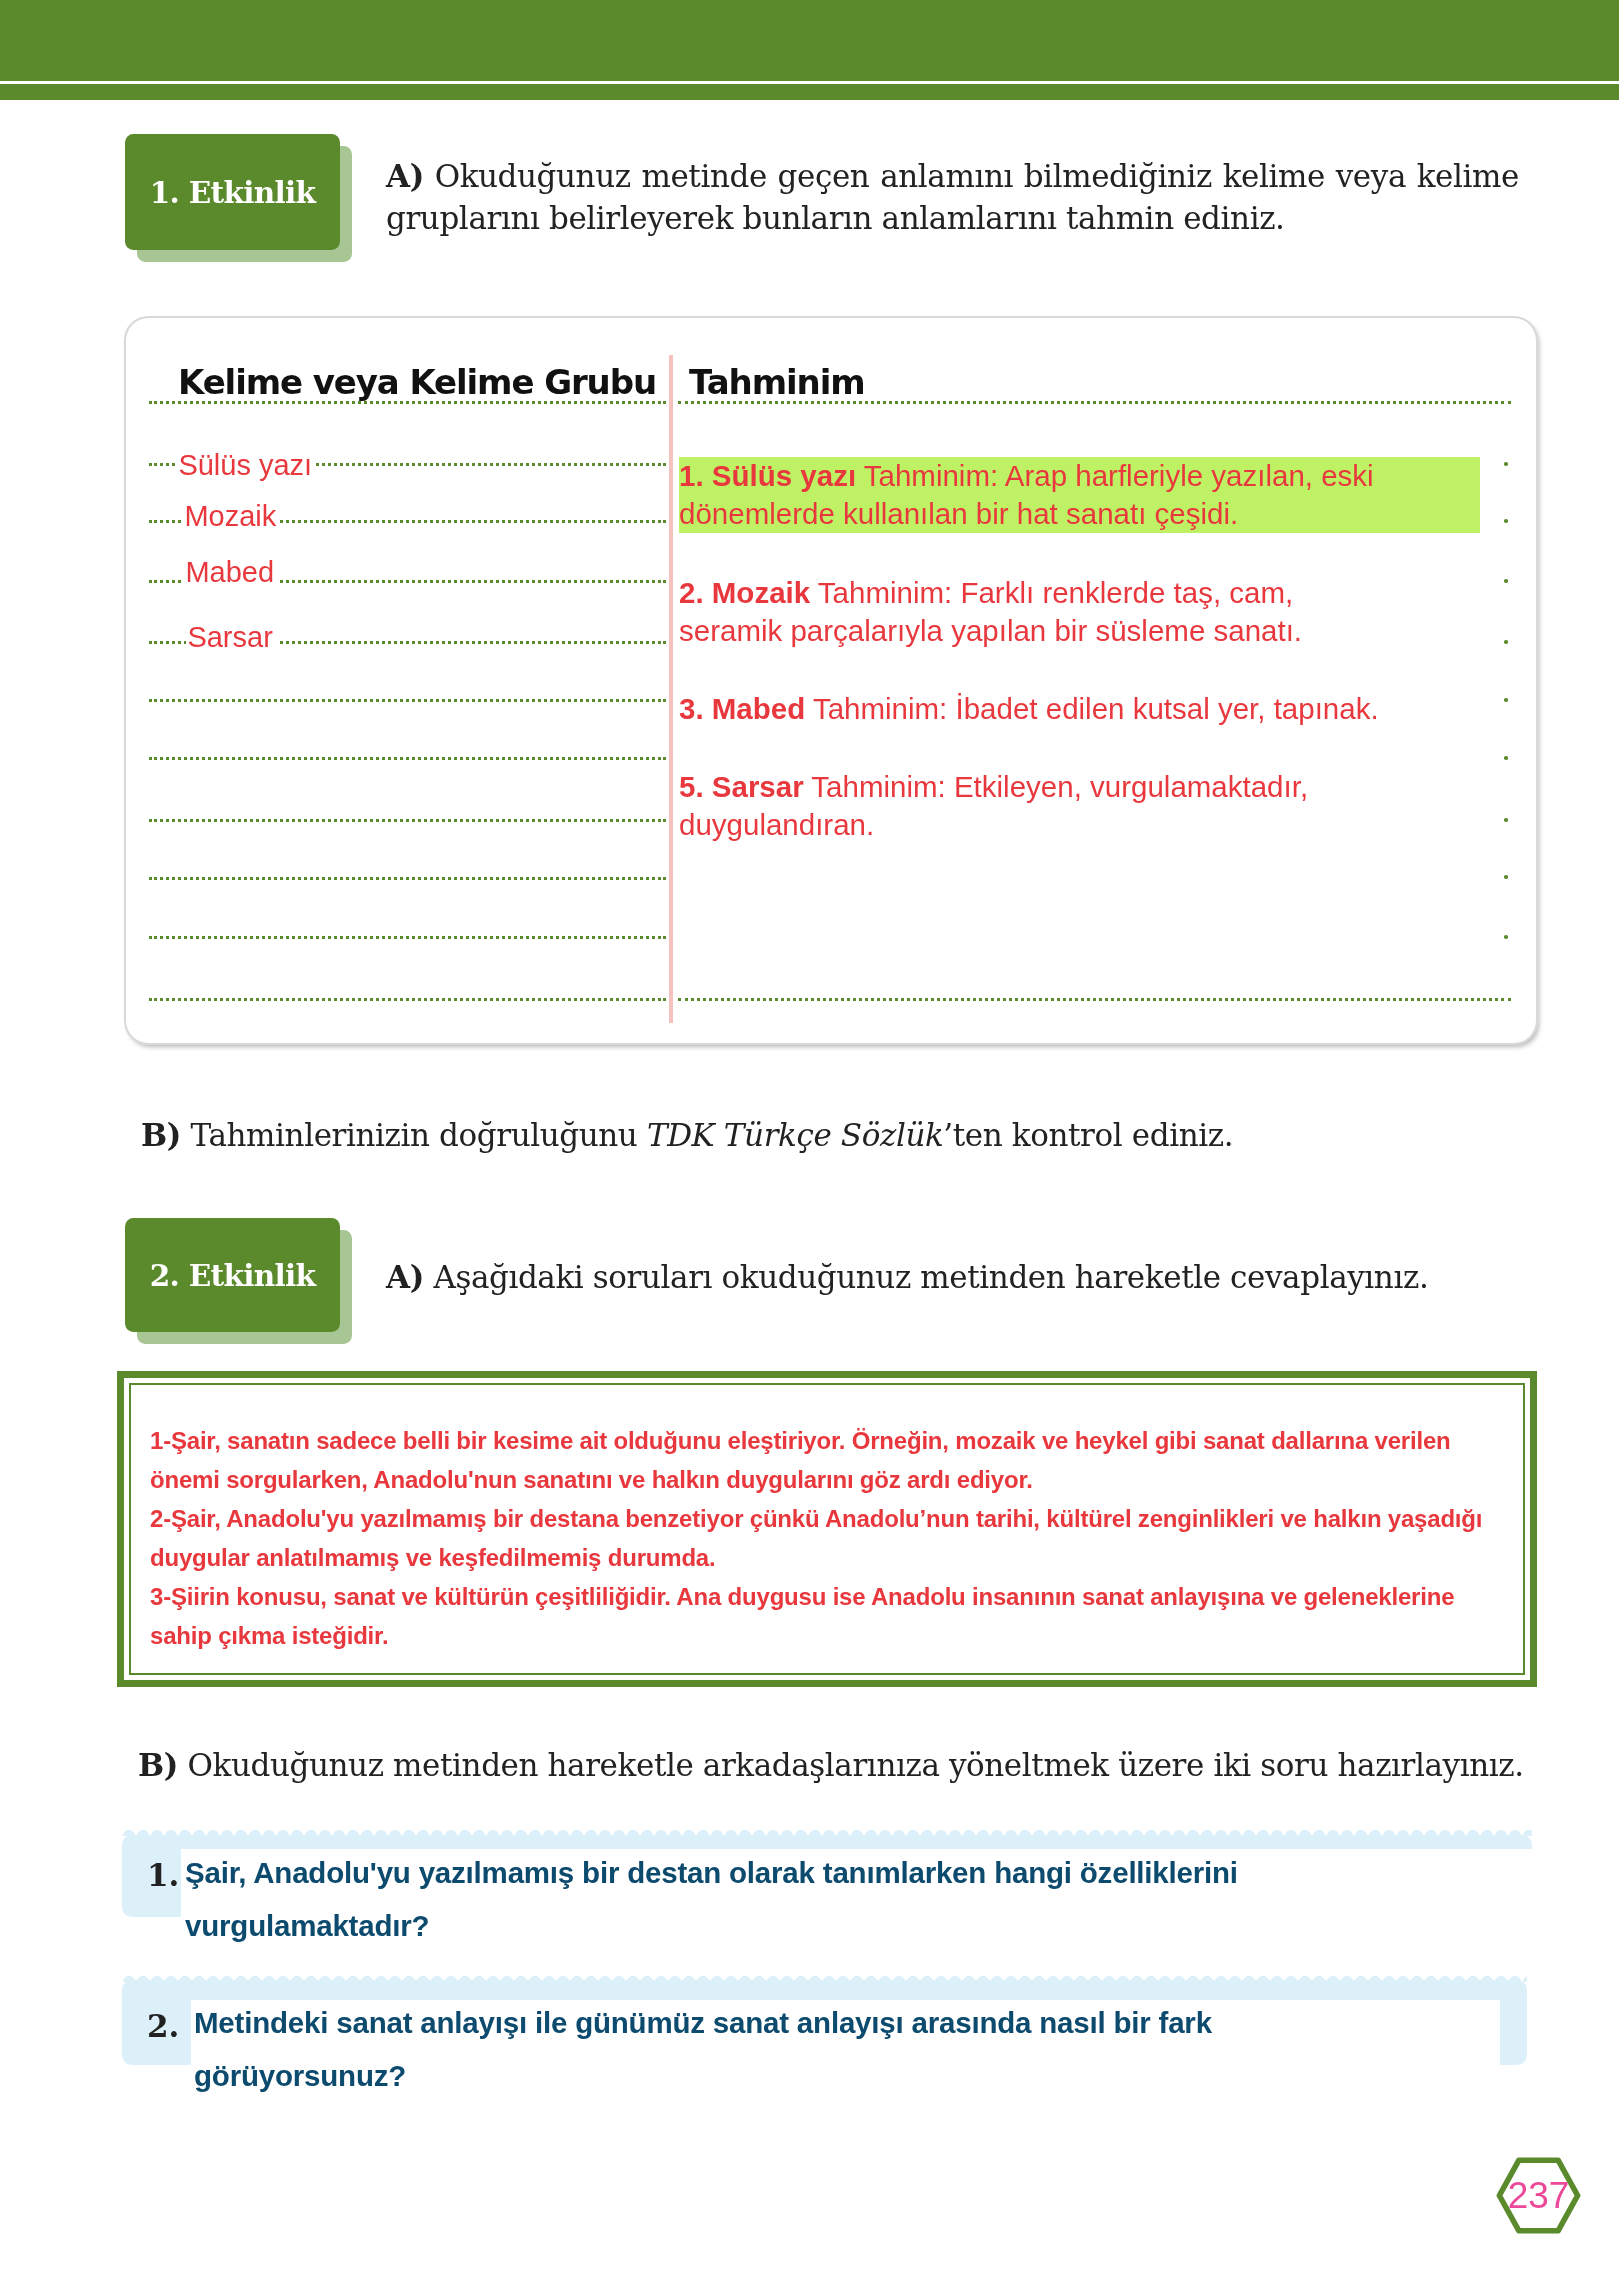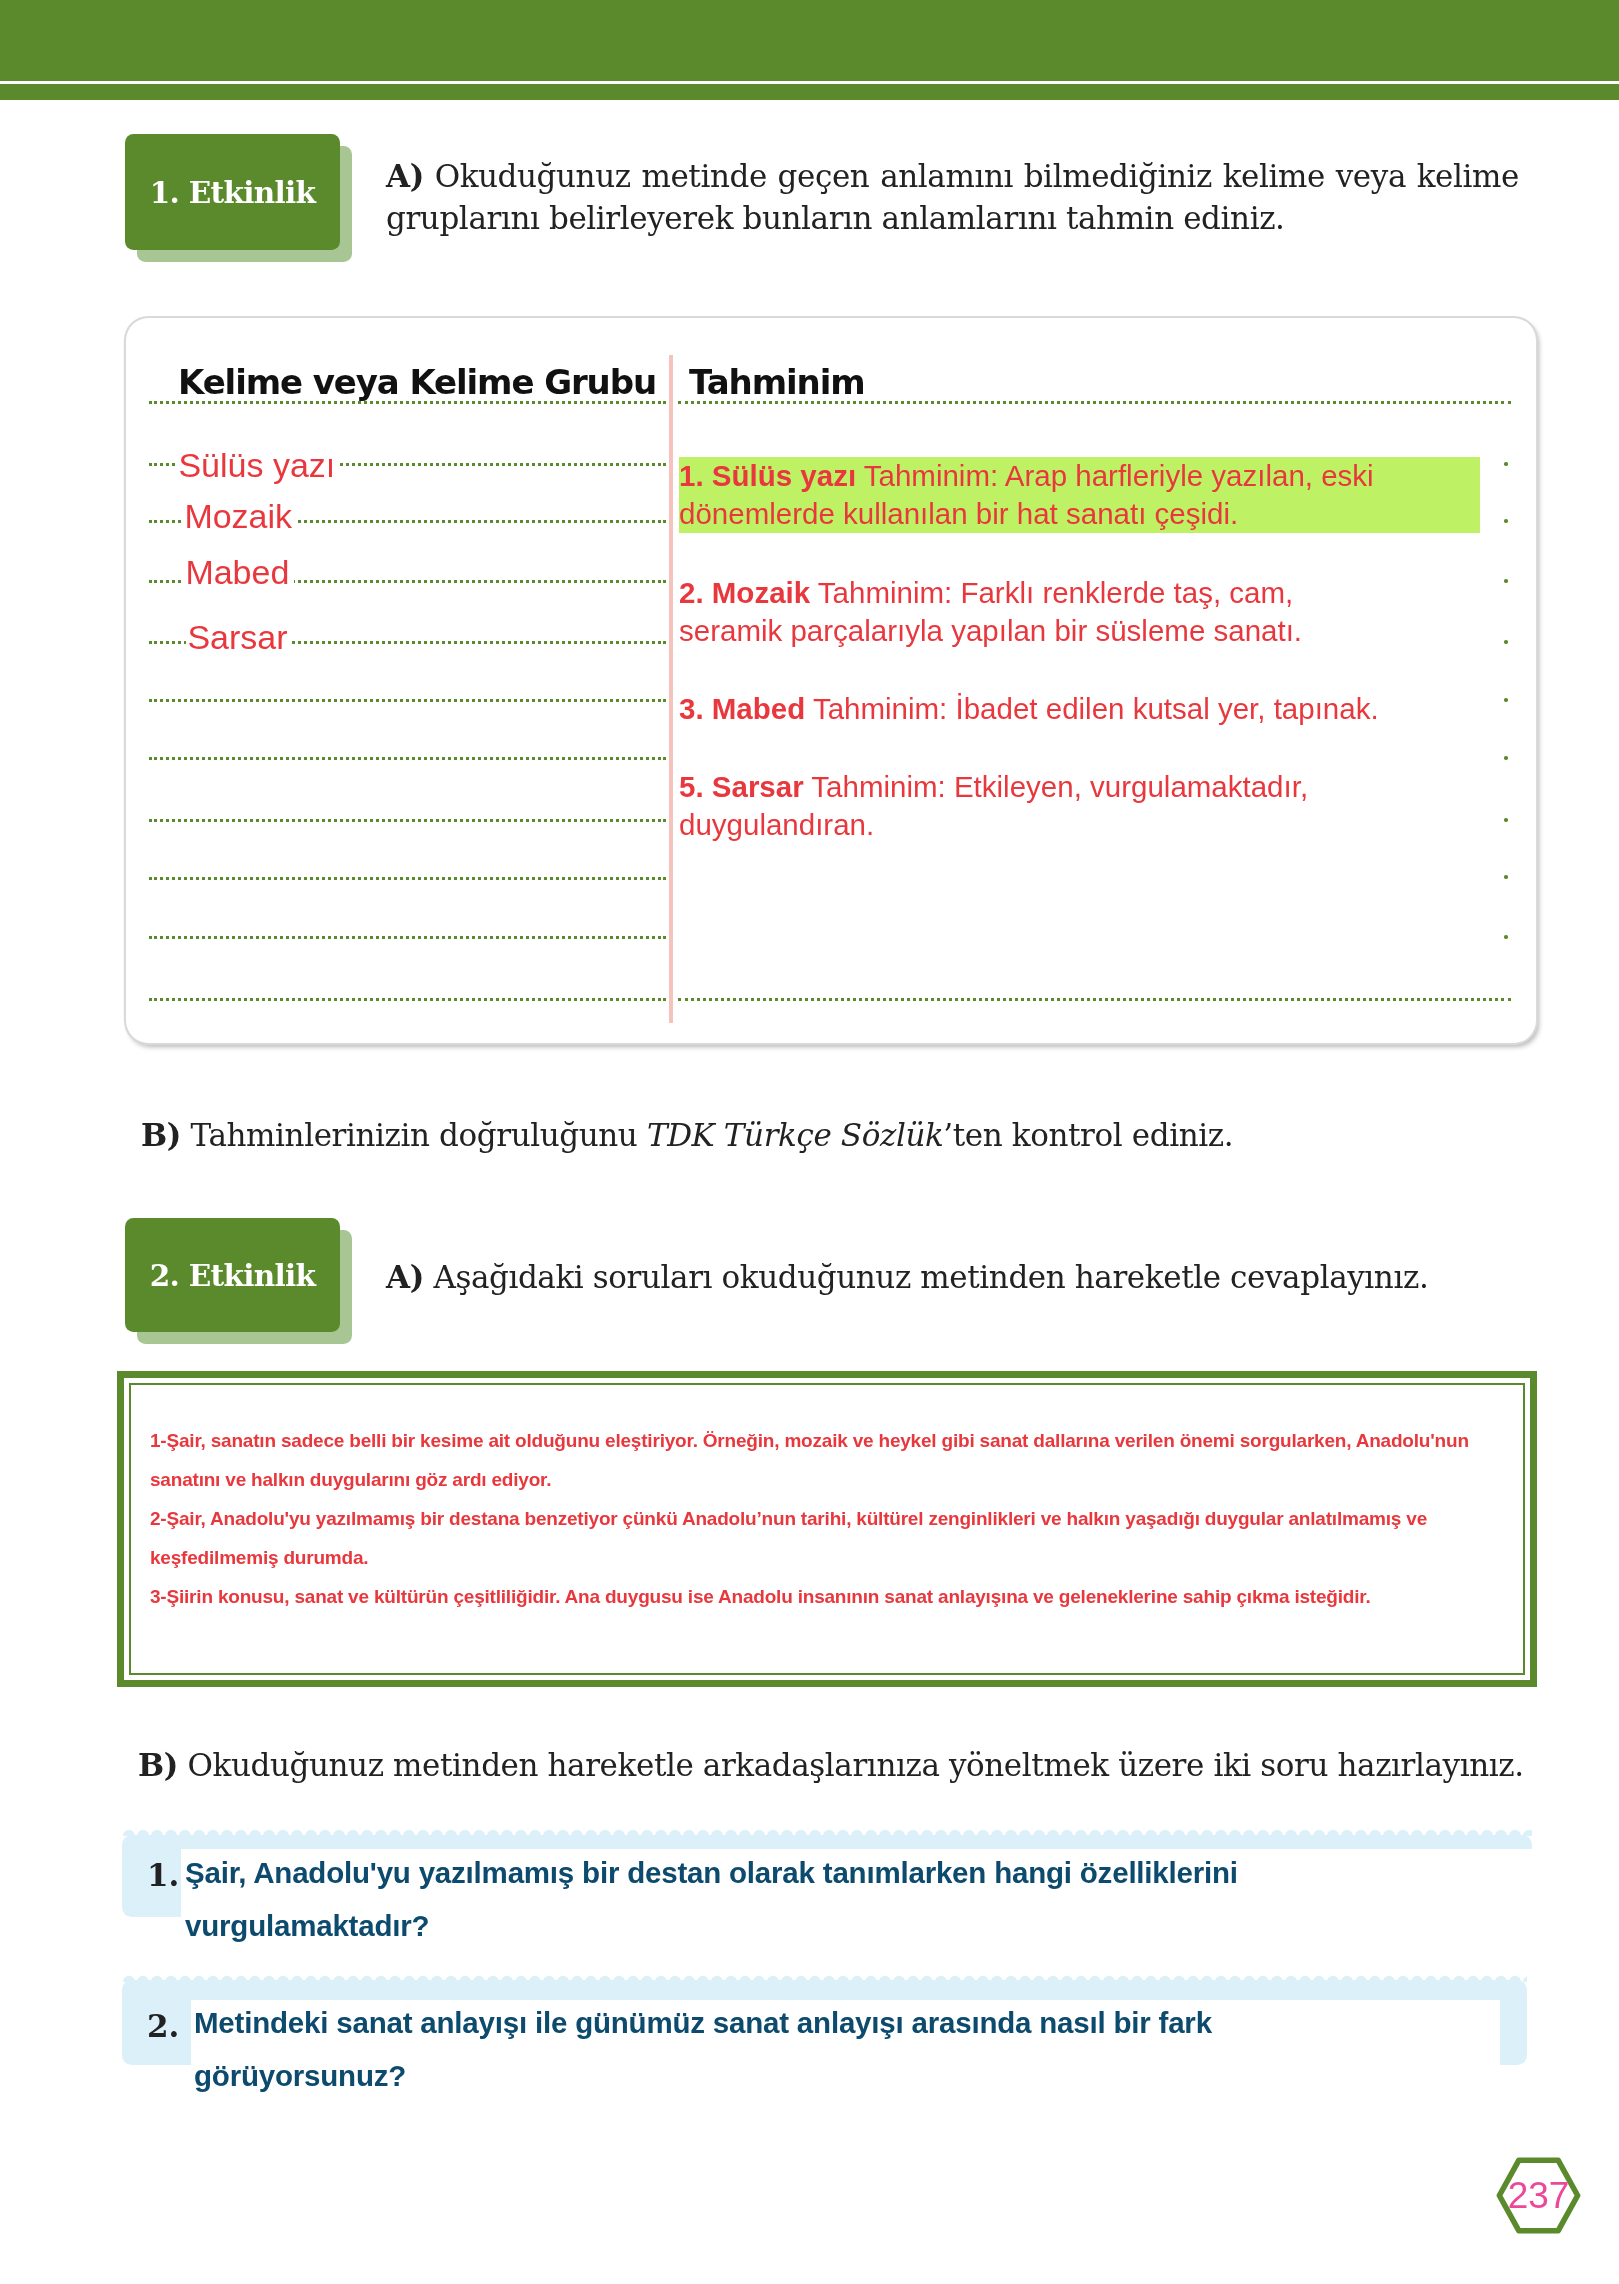--- a/index.html
+++ b/index.html
@@ -14,30 +14,30 @@
 
   .instr { font-family:"DejaVu Serif","Liberation Serif",serif; font-size:31px; color:#222; line-height:42px; letter-spacing:-0.4px; }
   .instr b { font-weight:bold; }
   .instr-justify { text-align:justify; text-align-last:left; }
 
   .table-box { left:126px; top:318px; width:1410px; height:725px; border-radius:22.5px; background:#fff;
                box-shadow: 0 0 0 2.1px #d9d9d9, 2.1px 3.5px 5.6px rgba(0,0,0,0.28); }
   .col-divider { left:669px; top:355px; width:3.5px; height:668px; background:#f5c2bd; }
   .col-header { font-family:"DejaVu Sans","Liberation Sans",sans-serif; font-weight:bold; font-size:34px; color:#111; letter-spacing:-1.1px; }
   .dotline { height:0; border-top:3.5px dotted #5b8a2c; }
-  .left-word { font-family:"Liberation Sans",sans-serif; font-size:34px; color:#e8383d; background:#fff; padding:0 4.2px 0 1.4px; line-height:37px; }
+  .left-word { font-family:"Liberation Sans",sans-serif; font-size:29px; color:#e8383d; background:#fff; padding:0 4.2px 0 1.4px; line-height:37px; }
   .guess { font-family:"Liberation Sans",sans-serif; font-size:29.5px; color:#e8383d; line-height:38px; }
   .guess b { font-weight:bold; }
   .right-dot { width:3.5px; height:3.5px; border-radius:50%; background:#5b8a2c; }
 
   .green-frame { left:117px; top:1371px; width:1420px; height:316px; }
   .frame-outer { position:absolute; left:0; top:0; right:0; bottom:0; border:7.7px solid #5b8a2c; box-sizing:border-box; }
   .frame-gap { position:absolute; left:7.7px; top:7.7px; right:7.7px; bottom:7.7px; border:4.2px solid #fff; box-sizing:border-box; }
   .frame-inner { position:absolute; left:12px; top:12px; right:12px; bottom:12px; border:2.8px solid #5b8a2c; box-sizing:border-box; background:#fff; }
-  .answer { font-family:"Liberation Sans",sans-serif; font-weight:bold; font-size:19px; color:#e8383d; line-height:39px; letter-spacing:-0.2px; }
+  .answer { font-family:"Liberation Sans",sans-serif; font-weight:bold; font-size:24px; color:#e8383d; line-height:39px; letter-spacing:-0.2px; }
 
   .blue-box { background:#dcf0fa; border-radius:9.8px; }
   .scallop { height:9.8px; background-image: radial-gradient(circle at 7px 9.8px, #dcf0fa 5.6px, #ffffff 6.3px); background-size:14px 9.8px; }
   .q-white { background:#fff; }
   .q-num { font-family:"DejaVu Serif","Liberation Serif",serif; font-weight:bold; font-size:31px; color:#222; }
   .q-text { font-family:Liberation Sans, sans-serif; font-weight:bold; font-size:29.5px; color:#0c4a6e; line-height:53px; letter-spacing:-0.2px; }
 
   .page-num { left:1495px; top:2156px; width:87px; height:79px; }
   .page-num-text { position:absolute; left:0; top:0; width:87px; height:79px; display:flex; align-items:center; justify-content:center;
                    font-family:"Liberation Sans",sans-serif; font-size:37px; color:#ec4899; }

